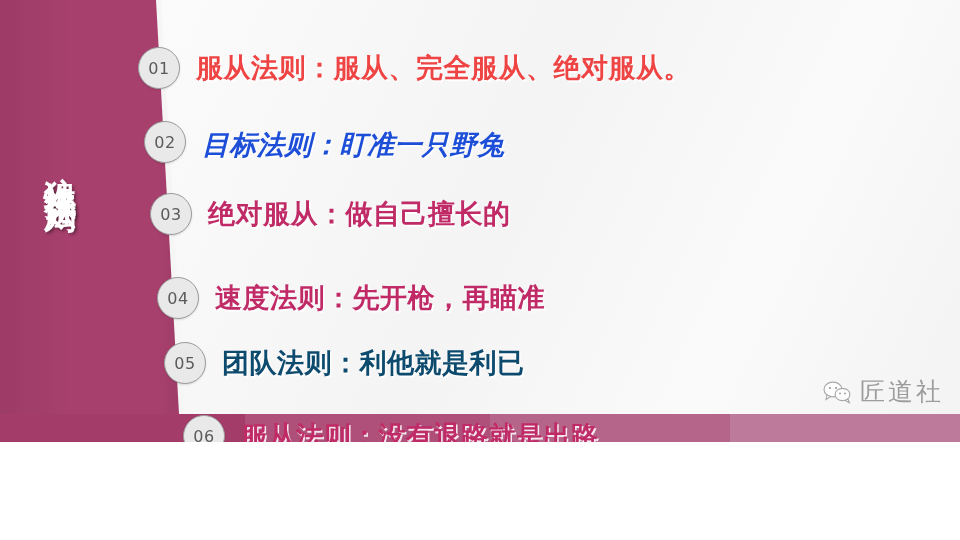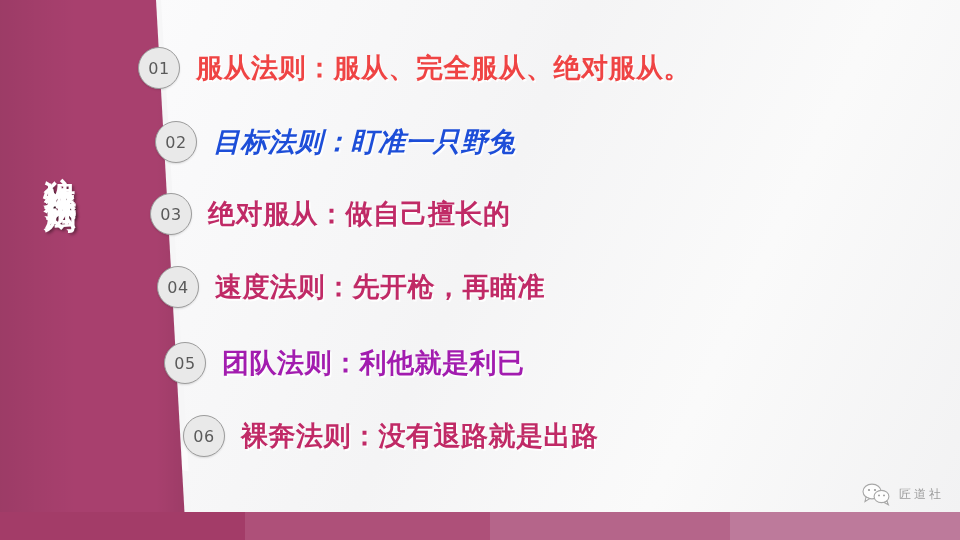--- a/index.html
+++ b/index.html
@@ -2,21 +2,21 @@
 <html><head>
 <meta charset="utf-8">
 <style>
   html,body{margin:0;padding:0;}
   body{
     width:960px;height:540px;overflow:hidden;
     font-family:"DejaVu Sans","Liberation Sans",sans-serif;
     background:#ffffff;
   }
   #slide{
-    position:relative;width:960px;height:540px;overflow:hidden;
+    position:relative;width:960px;height:442px;overflow:hidden;
     background:#f7f7f8;
   }
 
   
   .poly-bg{position:absolute;inset:0;overflow:hidden;}
   .poly-bg svg{display:block;width:960px;height:540px;}
 
   
   .left-panel{
     position:absolute;left:0;top:0;width:200px;height:540px;
@@ -78,21 +78,21 @@
   }
   .bottom-strip div{height:100%;}
 
   
   .watermark{
     position:absolute;right:16px;bottom:34px;z-index:7;
     display:flex;align-items:center;gap:8px;
     opacity:0.85;
   }
   .wm-text{
-    font-size:12px;color:#8d8d8d;letter-spacing:3px;
+    font-size:25px;color:#8d8d8d;letter-spacing:3px;
     font-family:"DejaVu Sans","Liberation Sans",sans-serif;
   }
   .wm-icon{width:30px;height:24px;display:block;}
 </style>
 </head>
 <body>
 
 <div id="slide">
 
   <div class="poly-bg">
@@ -120,43 +120,43 @@
 
   <div class="vtitle">狼性执行法则</div>
 
   <div class="rules">
 
     <div class="rule-row" style="left:138px;top:47px;">
       <div class="num-circle">01</div>
       <div class="rule-text" style="color: #ef4444;">服从法则：服从、完全服从、绝对服从。</div>
     </div>
 
-    <div class="rule-row" style="left:155px;top:121px;">
+    <div class="rule-row" style="left:144px;top:121px;align-items:flex-end;">
       <div class="num-circle">02</div>
       <div class="rule-text" style="color: #1d4ed8; font-style: italic;">目标法则：盯准一只野兔</div>
     </div>
 
     <div class="rule-row" style="left:150px;top:193px;">
       <div class="num-circle">03</div>
       <div class="rule-text" style="color: rgb(192, 42, 102);">绝对服从：做自己擅长的</div>
     </div>
 
-    <div class="rule-row" style="left:157px;top:266px;">
+    <div class="rule-row" style="left:157px;top:277px;">
       <div class="num-circle">04</div>
       <div class="rule-text" style="color: rgb(192, 42, 102);">速度法则：先开枪，再瞄准</div>
     </div>
 
     <div class="rule-row" style="left:164px;top:342px;text-align:center;">
       <div class="num-circle">05</div>
-      <div class="rule-text" style="color: #a21caf;">团队法则：利他就是利已</div>
+      <div class="rule-text" style="color: #0c4a6e;">团队法则：利他就是利已</div>
     </div>
 
     <div class="rule-row" style="left:183px;top:415px;">
       <div class="num-circle">06</div>
-      <div class="rule-text" style="color: rgb(192, 42, 102);">裸奔法则：没有退路就是出路</div>
+      <div class="rule-text" style="color: rgb(192, 42, 102);">服从法则：没有退路就是出路</div>
     </div>
 
   </div>
 
   <div class="watermark">
     <span class="wm-icon">
       <svg viewBox="0 0 30 24" xmlns="http://www.w3.org/2000/svg">
         <ellipse cx="11" cy="9.5" rx="9" ry="7.4" fill="#ffffff" stroke="#9a9a9a" stroke-width="1.1"></ellipse>
         <polygon points="5,15 4,19.5 8.6,16.6" fill="#ffffff" stroke="#9a9a9a" stroke-width="1.1"></polygon>
         <circle cx="8" cy="8" r="1.1" fill="#8a8a8a"></circle>

